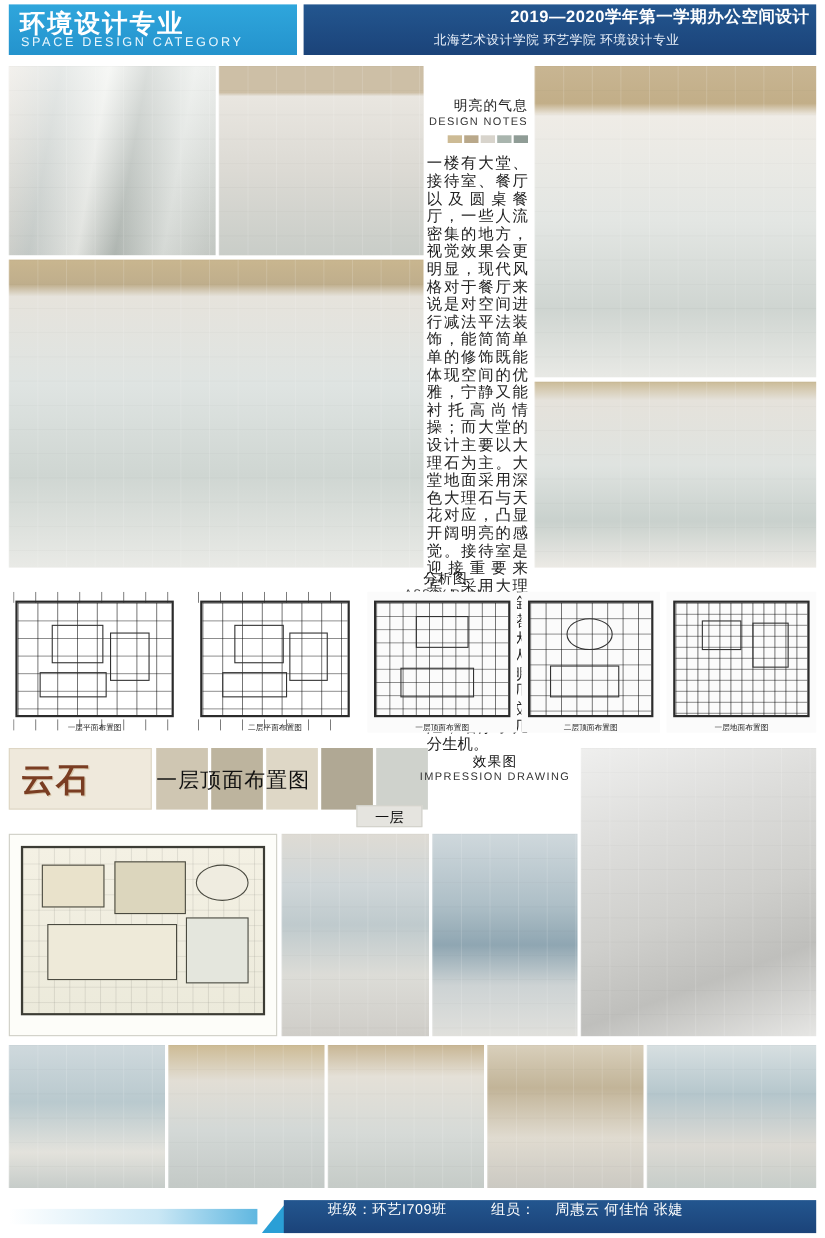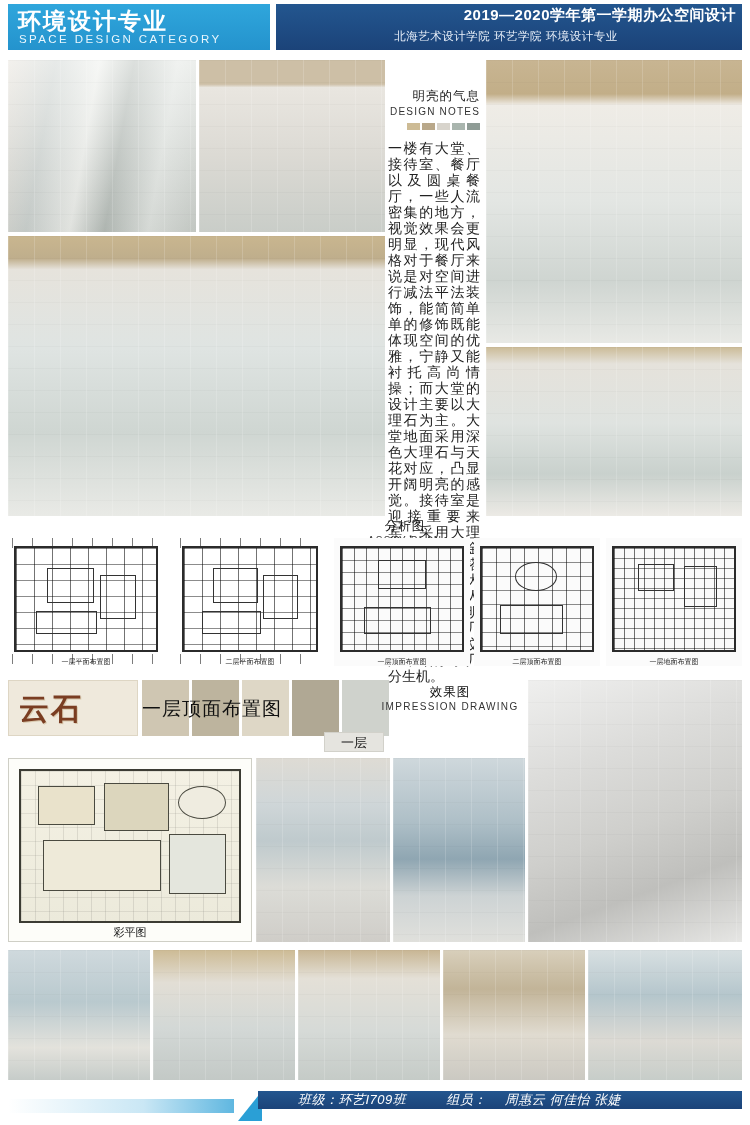--- a/index.html
+++ b/index.html
@@ -192,25 +192,25 @@
   }
   .floor-tag {
     position:absolute; left:316px; top:52px; width:60px; height:20px;
     background:#e5e4df; border:1px solid #d2d1ca;
     font-size:13px; color:#111; text-align:center; line-height:20px;
   }
 
   
   .footer { position:absolute; left:0; bottom:0; width:750px; height:38px; background:#fff; }
   .footer-bar {
-    position:absolute; left:258px; top:4px; width:484px; height:18px;
+    position:absolute; left:258px; top:4px; width:484px; height:30px;
     background:#1e4c86;
     background:linear-gradient(180deg,#23568f,#1b4379);
-    display:flex; align-items:flex-end;
-    color:#fff; font-size:13px; letter-spacing:.5px;font-style:italic;
+    display:flex; align-items:flex-start;
+    color:#fff; font-size:13px; letter-spacing:.5px;
   }
   .footer-bar span { white-space:nowrap; }
   .f-lab { margin-left:40px; }
   .f-val { }
   .f-lab2 { margin-left:40px; }
   .f-n { margin-left:18px; }
   .footer-tri {
     position:absolute; left:238px; top:4px; width:24px; height:30px;
     background:#2a9fd6;
     clip-path:polygon(100% 0, 100% 100%, 0 100%);
@@ -334,21 +334,20 @@
 
   <div class="plan-color" style="left:8px; top:758px; width:244px; height:184px;">
     <div class="base">
       <div class="gridfill"></div>
       <div class="rm" style="left:8%;top:10%;width:26%;height:26%;background:#e9e2cb;"></div>
       <div class="rm" style="left:38%;top:8%;width:30%;height:32%;background:#dcd6bd;"></div>
       <div class="rm" style="left:72%;top:10%;width:22%;height:22%;border-radius:50%;background:#efece0;"></div>
       <div class="rm" style="left:10%;top:46%;width:54%;height:34%;background:#eeead9;"></div>
       <div class="rm" style="left:68%;top:42%;width:26%;height:40%;background:#e4e6dd;"></div>
     </div>
-    <div class="cap">彩平图</div>
   </div>
 
   <div class="ph img-meeting" style="left:256px; top:758px; width:134px; height:184px;"></div>
 
   <div class="ph img-bluewall" style="left:393px; top:758px; width:132px; height:184px;"></div>
 
   <div class="ph img-ban1" style="left:8px; top:950px; width:142px; height:130px;"></div>
   <div class="ph img-ban2" style="left:153px; top:950px; width:142px; height:130px;"></div>
   <div class="ph img-ban3" style="left:298px; top:950px; width:142px; height:130px;"></div>
   <div class="ph img-ban4" style="left:443px; top:950px; width:142px; height:130px;"></div>

